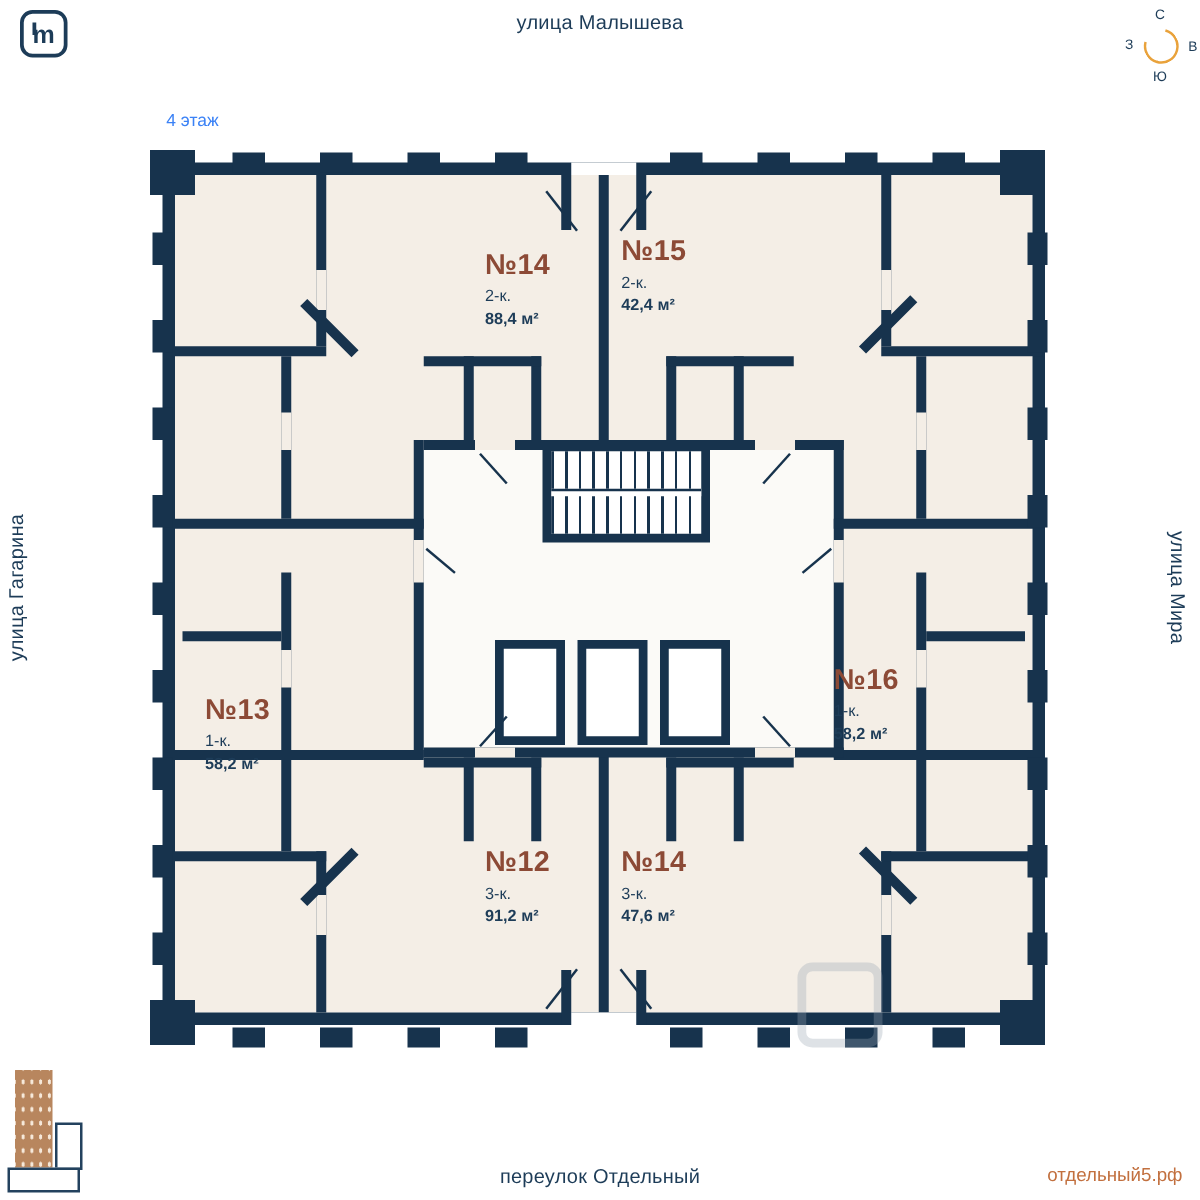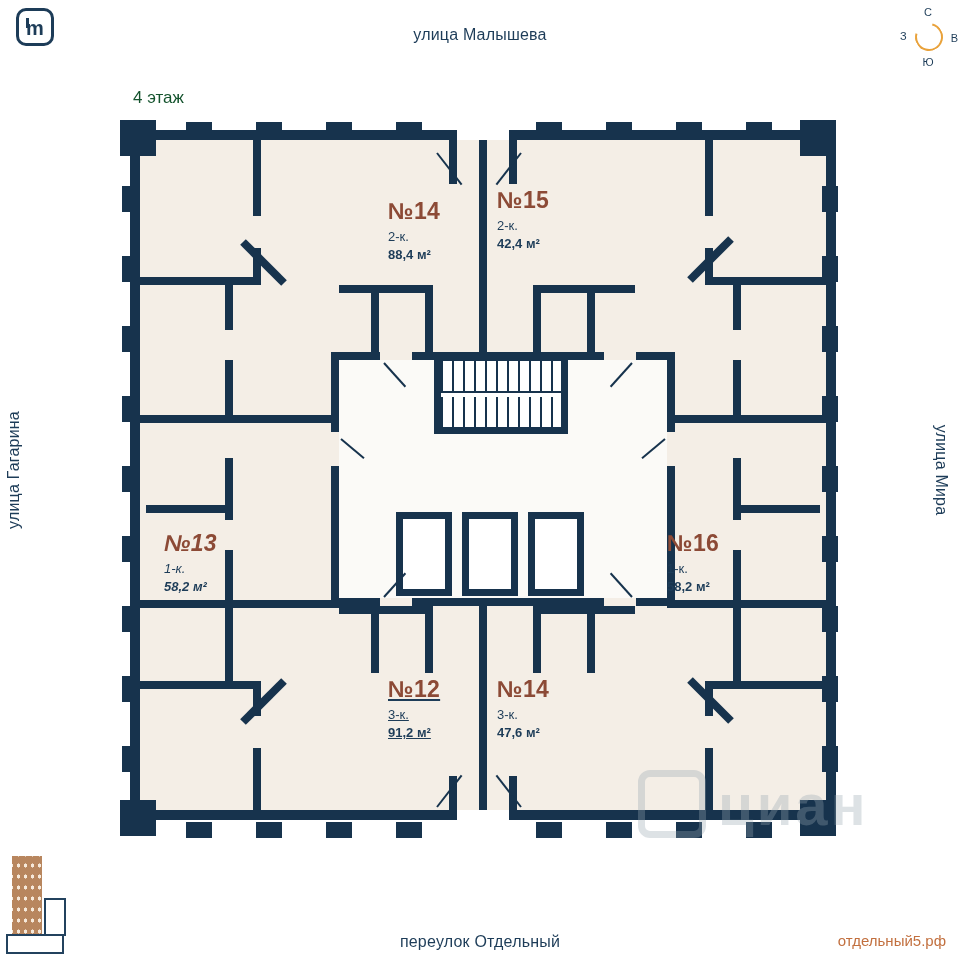--- a/index.html
+++ b/index.html
@@ -1,25 +1,25 @@
 <!DOCTYPE html>
 <html><head>
 <meta charset="utf-8">
 <style>
   html,body{margin:0;padding:0;background:#ffffff;}
   body{font-family:"Liberation Sans","DejaVu Sans",sans-serif;color:#1d3c58;}
   #page{position:relative;width:960px;height:960px;background:#fff;overflow:hidden;}
 
   
   .street{position:absolute;font-size:16px;color:#1d3c58;letter-spacing:.2px;}
-  .street-top{left:50%;top:10px;transform:translateX(-50%);margin-top:16px;}
+  .street-top{left:50%;top:10px;transform:translateX(-50%);}
   .street-bottom{left:50%;top:933px;transform:translateX(-50%);}
   .street-left{left:14px;top:470px;transform:translate(-50%,-50%) rotate(-90deg);white-space:nowrap;}
   .street-right{left:941px;top:470px;transform:translate(-50%,-50%) rotate(90deg);white-space:nowrap;}
-  .floor-label{position:absolute;left:133px;top:88px;font-size:17px;color:#14532d;}
+  .floor-label{position:absolute;left:133px;top:88px;font-size:14px;color:#3b82f6;}
 
   #logo{position:absolute;left:16px;top:8px;width:38px;height:38px;border:3px solid #1d3c58;
         border-radius:10px;display:flex;align-items:center;justify-content:center;box-sizing:border-box;}
   #logo .glyph{font-size:20px;font-weight:700;color:#1d3c58;line-height:1;margin-top:2px;}
   #logo .bar{position:absolute;left:7px;top:7px;width:3px;height:10px;background:#1d3c58;}
 
   #compass{position:absolute;left:898px;top:6px;width:60px;height:62px;font-size:11px;color:#1d3c58;}
   #compass span{position:absolute;}
   #compass .cn{left:50%;top:0;transform:translateX(-50%);}
   #compass .cw{left:2px;top:24px;}
@@ -46,22 +46,22 @@
       border-top:2px solid #17334d;}
   .lift{position:absolute;top:512px;width:56px;height:84px;border:7px solid #17334d;background:#fff;}
   .lift1{left:396px;} .lift2{left:462px;} .lift3{left:528px;}
 
   
   .apt{position:absolute;line-height:1;}
   .apt .num{font-size:23px;font-weight:700;color:#8c4a36;letter-spacing:.3px;}
   .apt .rooms{font-size:13px;color:#1d3c58;margin-top:7px;}
   .apt .area{font-size:13px;color:#1d3c58;font-weight:700;margin-top:5px;}
   .apt-14{left:388px;top:200px;} .apt-15{left:497px;top:189px;}
-  .apt-13{left:164px;top:532px;font-style:italic;} .apt-16{left:667px;top:532px;}
-  .apt-12{left:388px;top:678px;text-decoration:underline;} .apt-17{left:497px;top:678px;}
+  .apt-13{left:164px;top:556px;} .apt-16{left:667px;top:532px;}
+  .apt-12{left:388px;top:678px;} .apt-17{left:497px;top:678px;}
 
   
   #watermark{position:absolute;left:638px;top:770px;display:flex;align-items:center;gap:12px;
       opacity:.32;pointer-events:none;}
   .wm-icon{display:inline-block;width:54px;height:54px;border:7px solid #97a6b1;border-radius:12px;}
   .wm-text{font-size:58px;font-weight:700;color:#97a6b1;letter-spacing:3px;}
 
   
   #building .tower{position:absolute;left:12px;top:856px;width:30px;height:94px;background:#b8865e;
       background-image:radial-gradient(#f6e9da 1.2px,transparent 1.4px);background-size:7px 11px;
@@ -248,21 +248,20 @@
     <div class="area">91,2 м²</div>
   </div>
   <div class="apt apt-17">
     <div class="num">№14</div>
     <div class="rooms">3-к.</div>
     <div class="area">47,6 м²</div>
   </div>
 
   <div id="watermark">
     <span class="wm-icon"></span>
-    <span class="wm-text">циан</span>
   </div>
 
   <div id="building">
     <div class="tower"></div>
     <div class="annex"></div>
     <div class="slab"></div>
   </div>
 
   <div class="street street-bottom">переулок Отдельный</div>
   <div id="site">отдельный5.рф</div>

